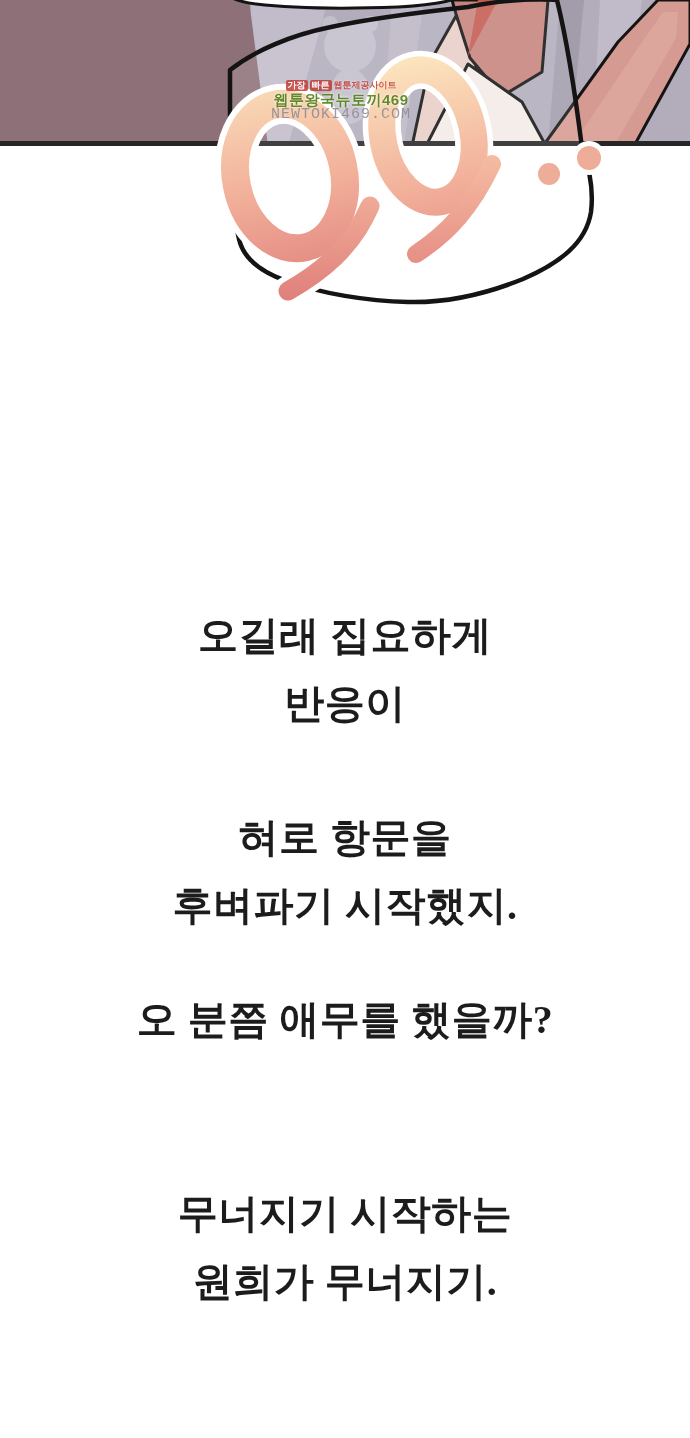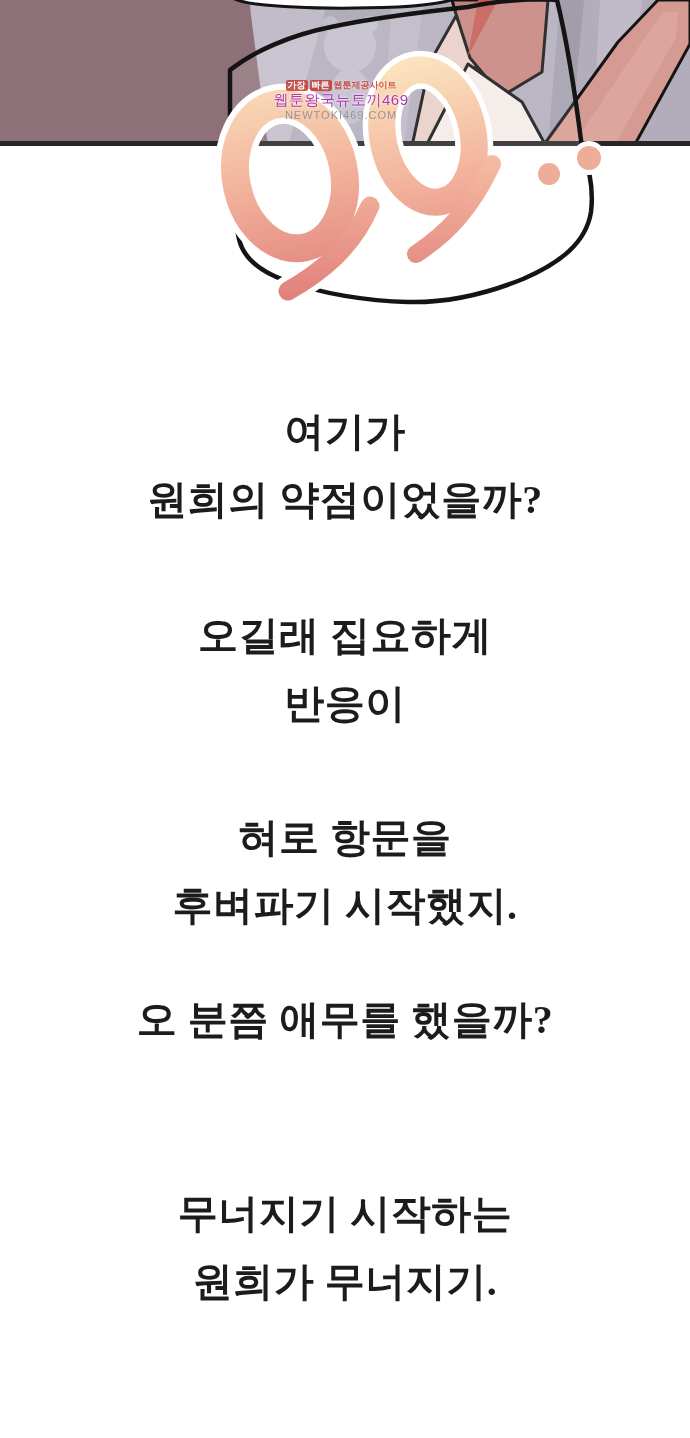--- a/index.html
+++ b/index.html
@@ -16,26 +16,26 @@
   .watermark{
     position:absolute;top:80px;left:0;right:8px;z-index:6;
     display:flex;flex-direction:column;align-items:center;gap:1px;
     opacity:.85;pointer-events:none;
     font-family:"Liberation Sans","DejaVu Sans",sans-serif;
   }
   .wm-row1{display:flex;align-items:center;gap:2px;font-size:9px;font-weight:700;line-height:11px;}
   .wm-badge{background:#c23b35;color:#ffffff;padding:0 2px;border-radius:2px;}
   .wm-red{color:#c23b35;text-shadow:0 0 2px rgba(255,255,255,.9);}
   .wm-row2{
-    font-size:15px;font-weight:400;color:#a21caf;letter-spacing:.5px;line-height:16px;
+    font-size:15px;font-weight:700;color:#4d7c0f;letter-spacing:.5px;line-height:16px;
     text-shadow:0 0 2px rgba(255,255,255,.95),0 0 3px rgba(255,255,255,.8);
   }
   .wm-row3{
-    font-family:Liberation Sans, sans-serif;
-    font-size:11px;color:#8d8994;letter-spacing:1px;line-height:12px;
+    font-family:Liberation Mono, monospace;
+    font-size:15px;color:#8d8994;letter-spacing:1px;line-height:12px;
   }
   
   .nblock{
     position:absolute;left:0;width:100%;
     text-align:center;z-index:2;
     color:#1c1c1c;
     font-weight:700;
     font-size:40px;
     line-height:68px;
     letter-spacing:0.5px;
@@ -123,24 +123,20 @@
   <div class="watermark">
     <div class="wm-row1">
       <span class="wm-badge">가장</span>
       <span class="wm-badge">빠른</span>
       <span class="wm-red">웹툰제공사이트</span>
     </div>
     <div class="wm-row2">웹툰왕국뉴토끼469</div>
     <div class="wm-row3">NEWTOKI469.COM</div>
   </div>
 
-  <div class="nblock" style="top:398px">
-    <div>여기가</div>
-    <div>원희의 약점이었을까?</div>
-  </div>
   <div class="nblock" style="top:602px">
     <div>오길래 집요하게</div>
     <div>반응이</div>
   </div>
   <div class="nblock" style="top:804px">
     <div>혀로 항문을</div>
     <div>후벼파기 시작했지.</div>
   </div>
   <div class="nblock" style="top:986px">
     <div>오 분쯤 애무를 했을까?</div>

